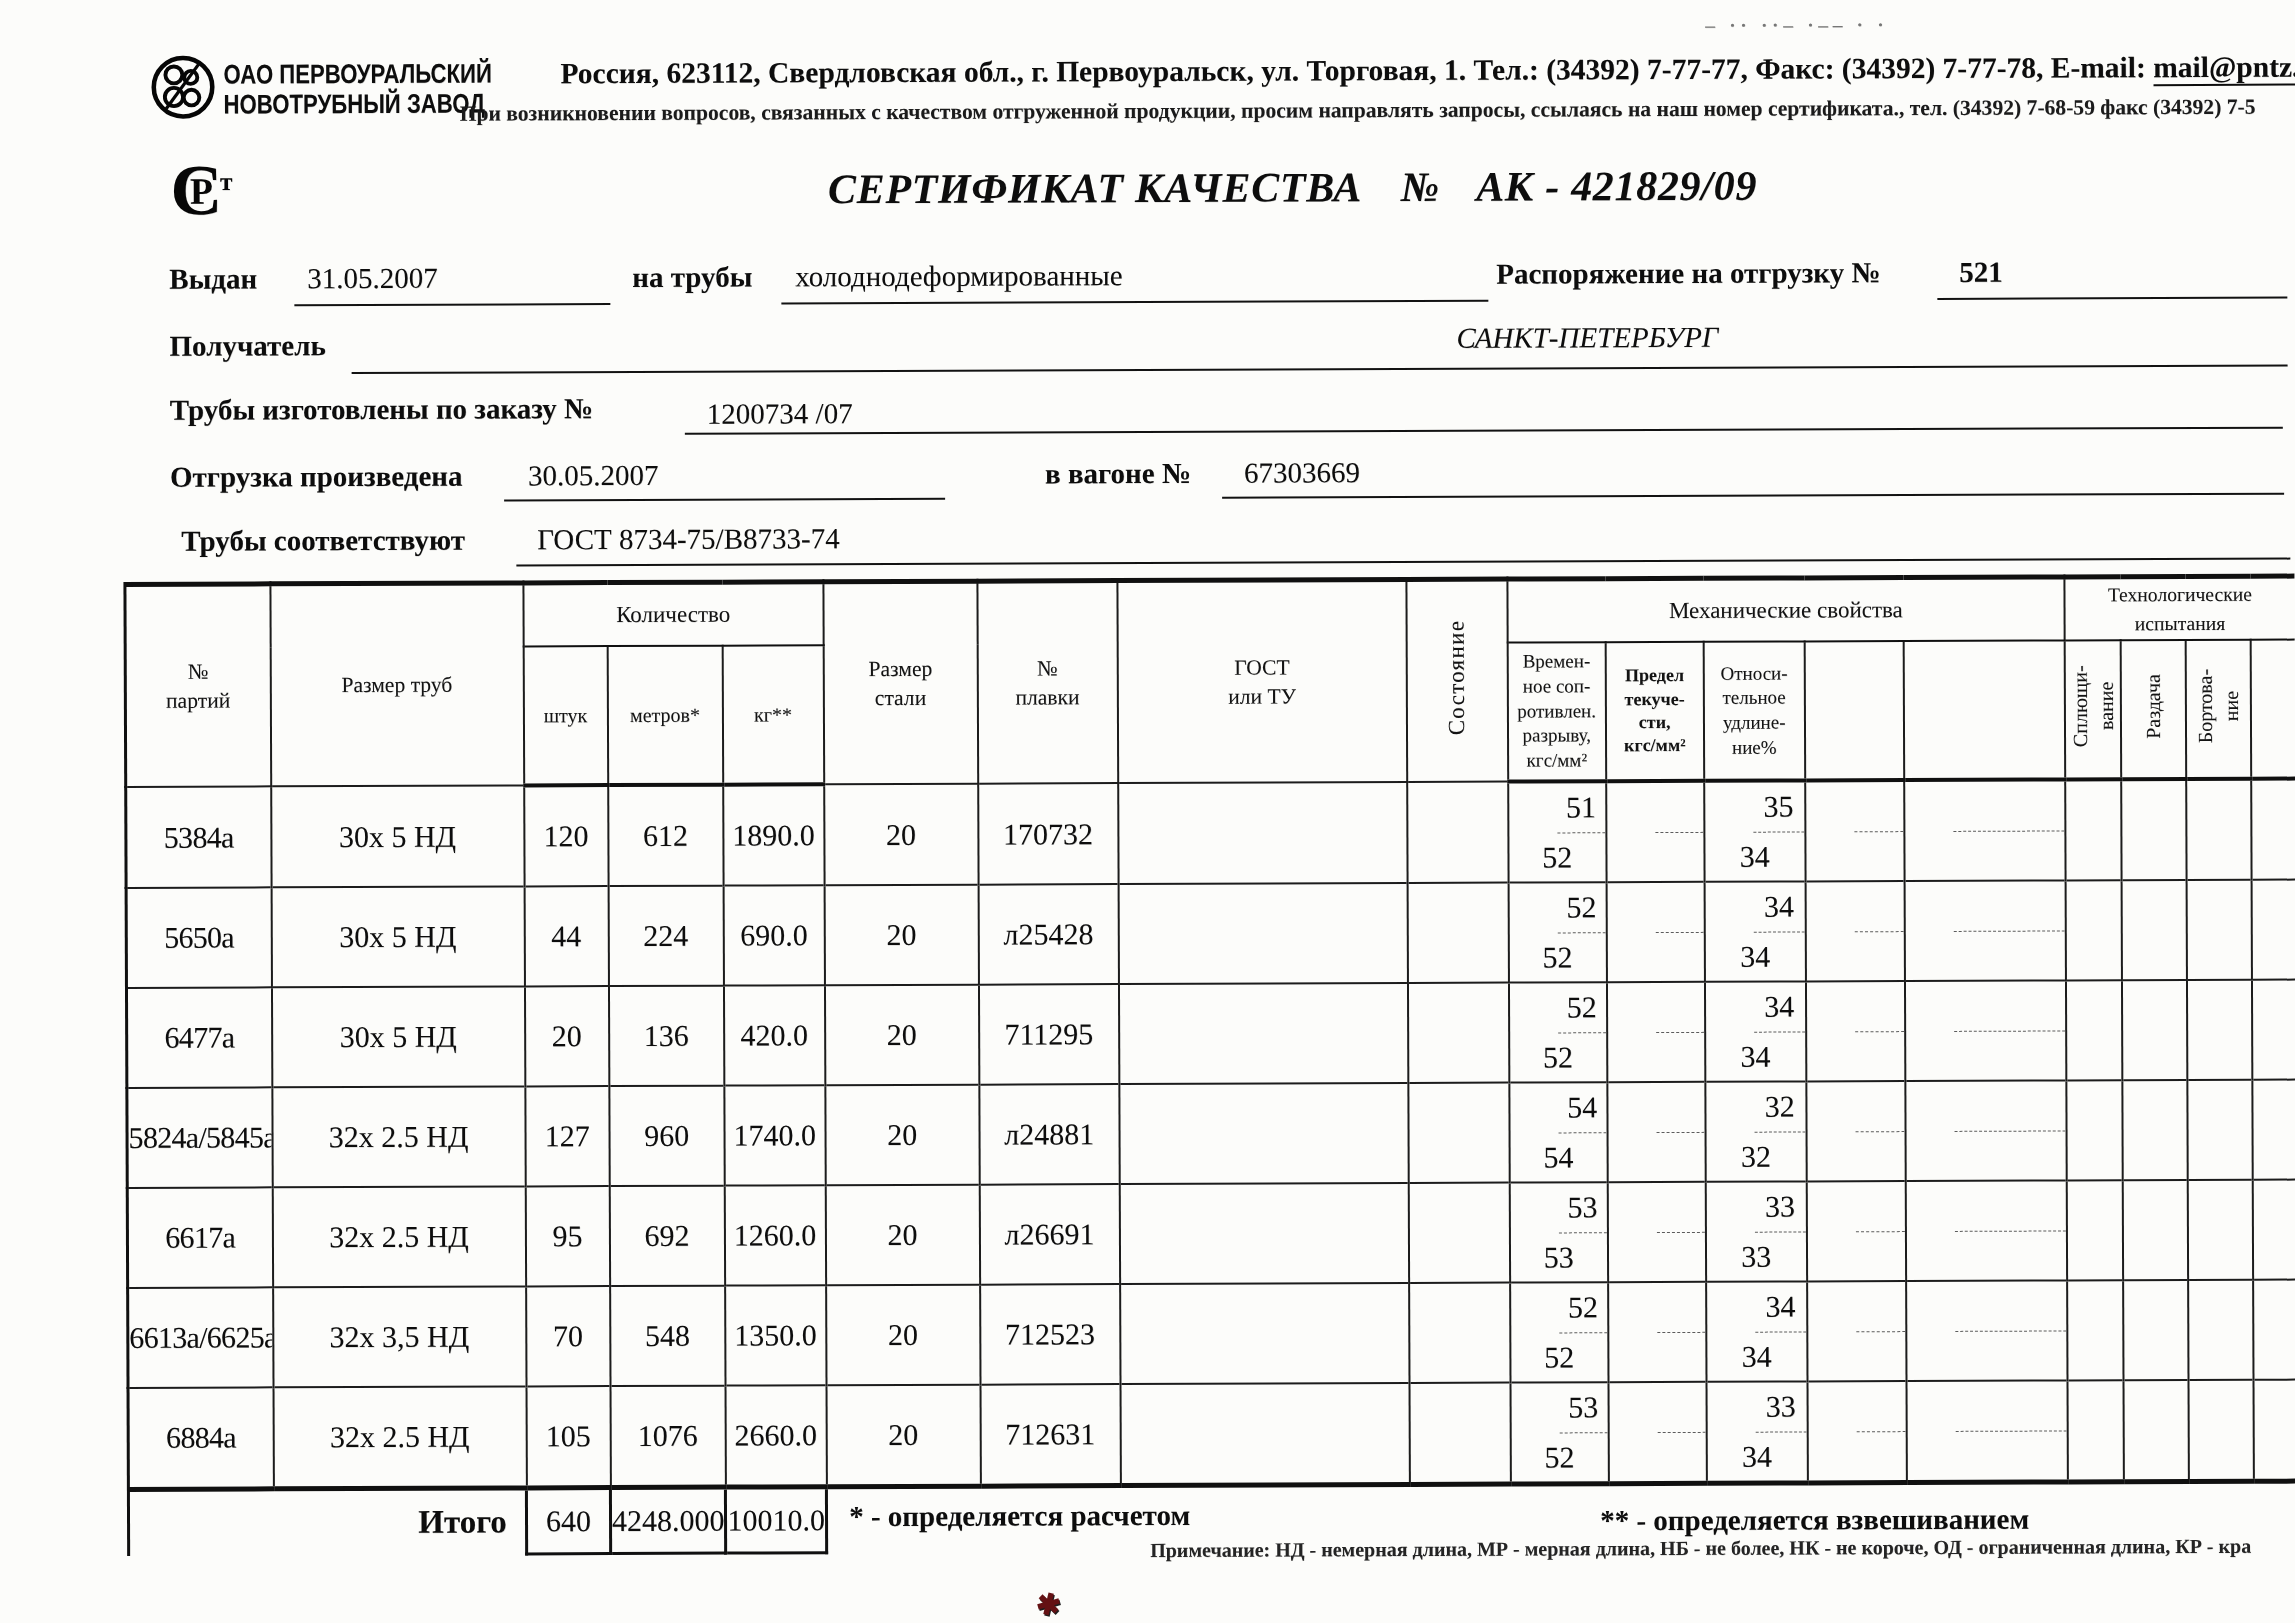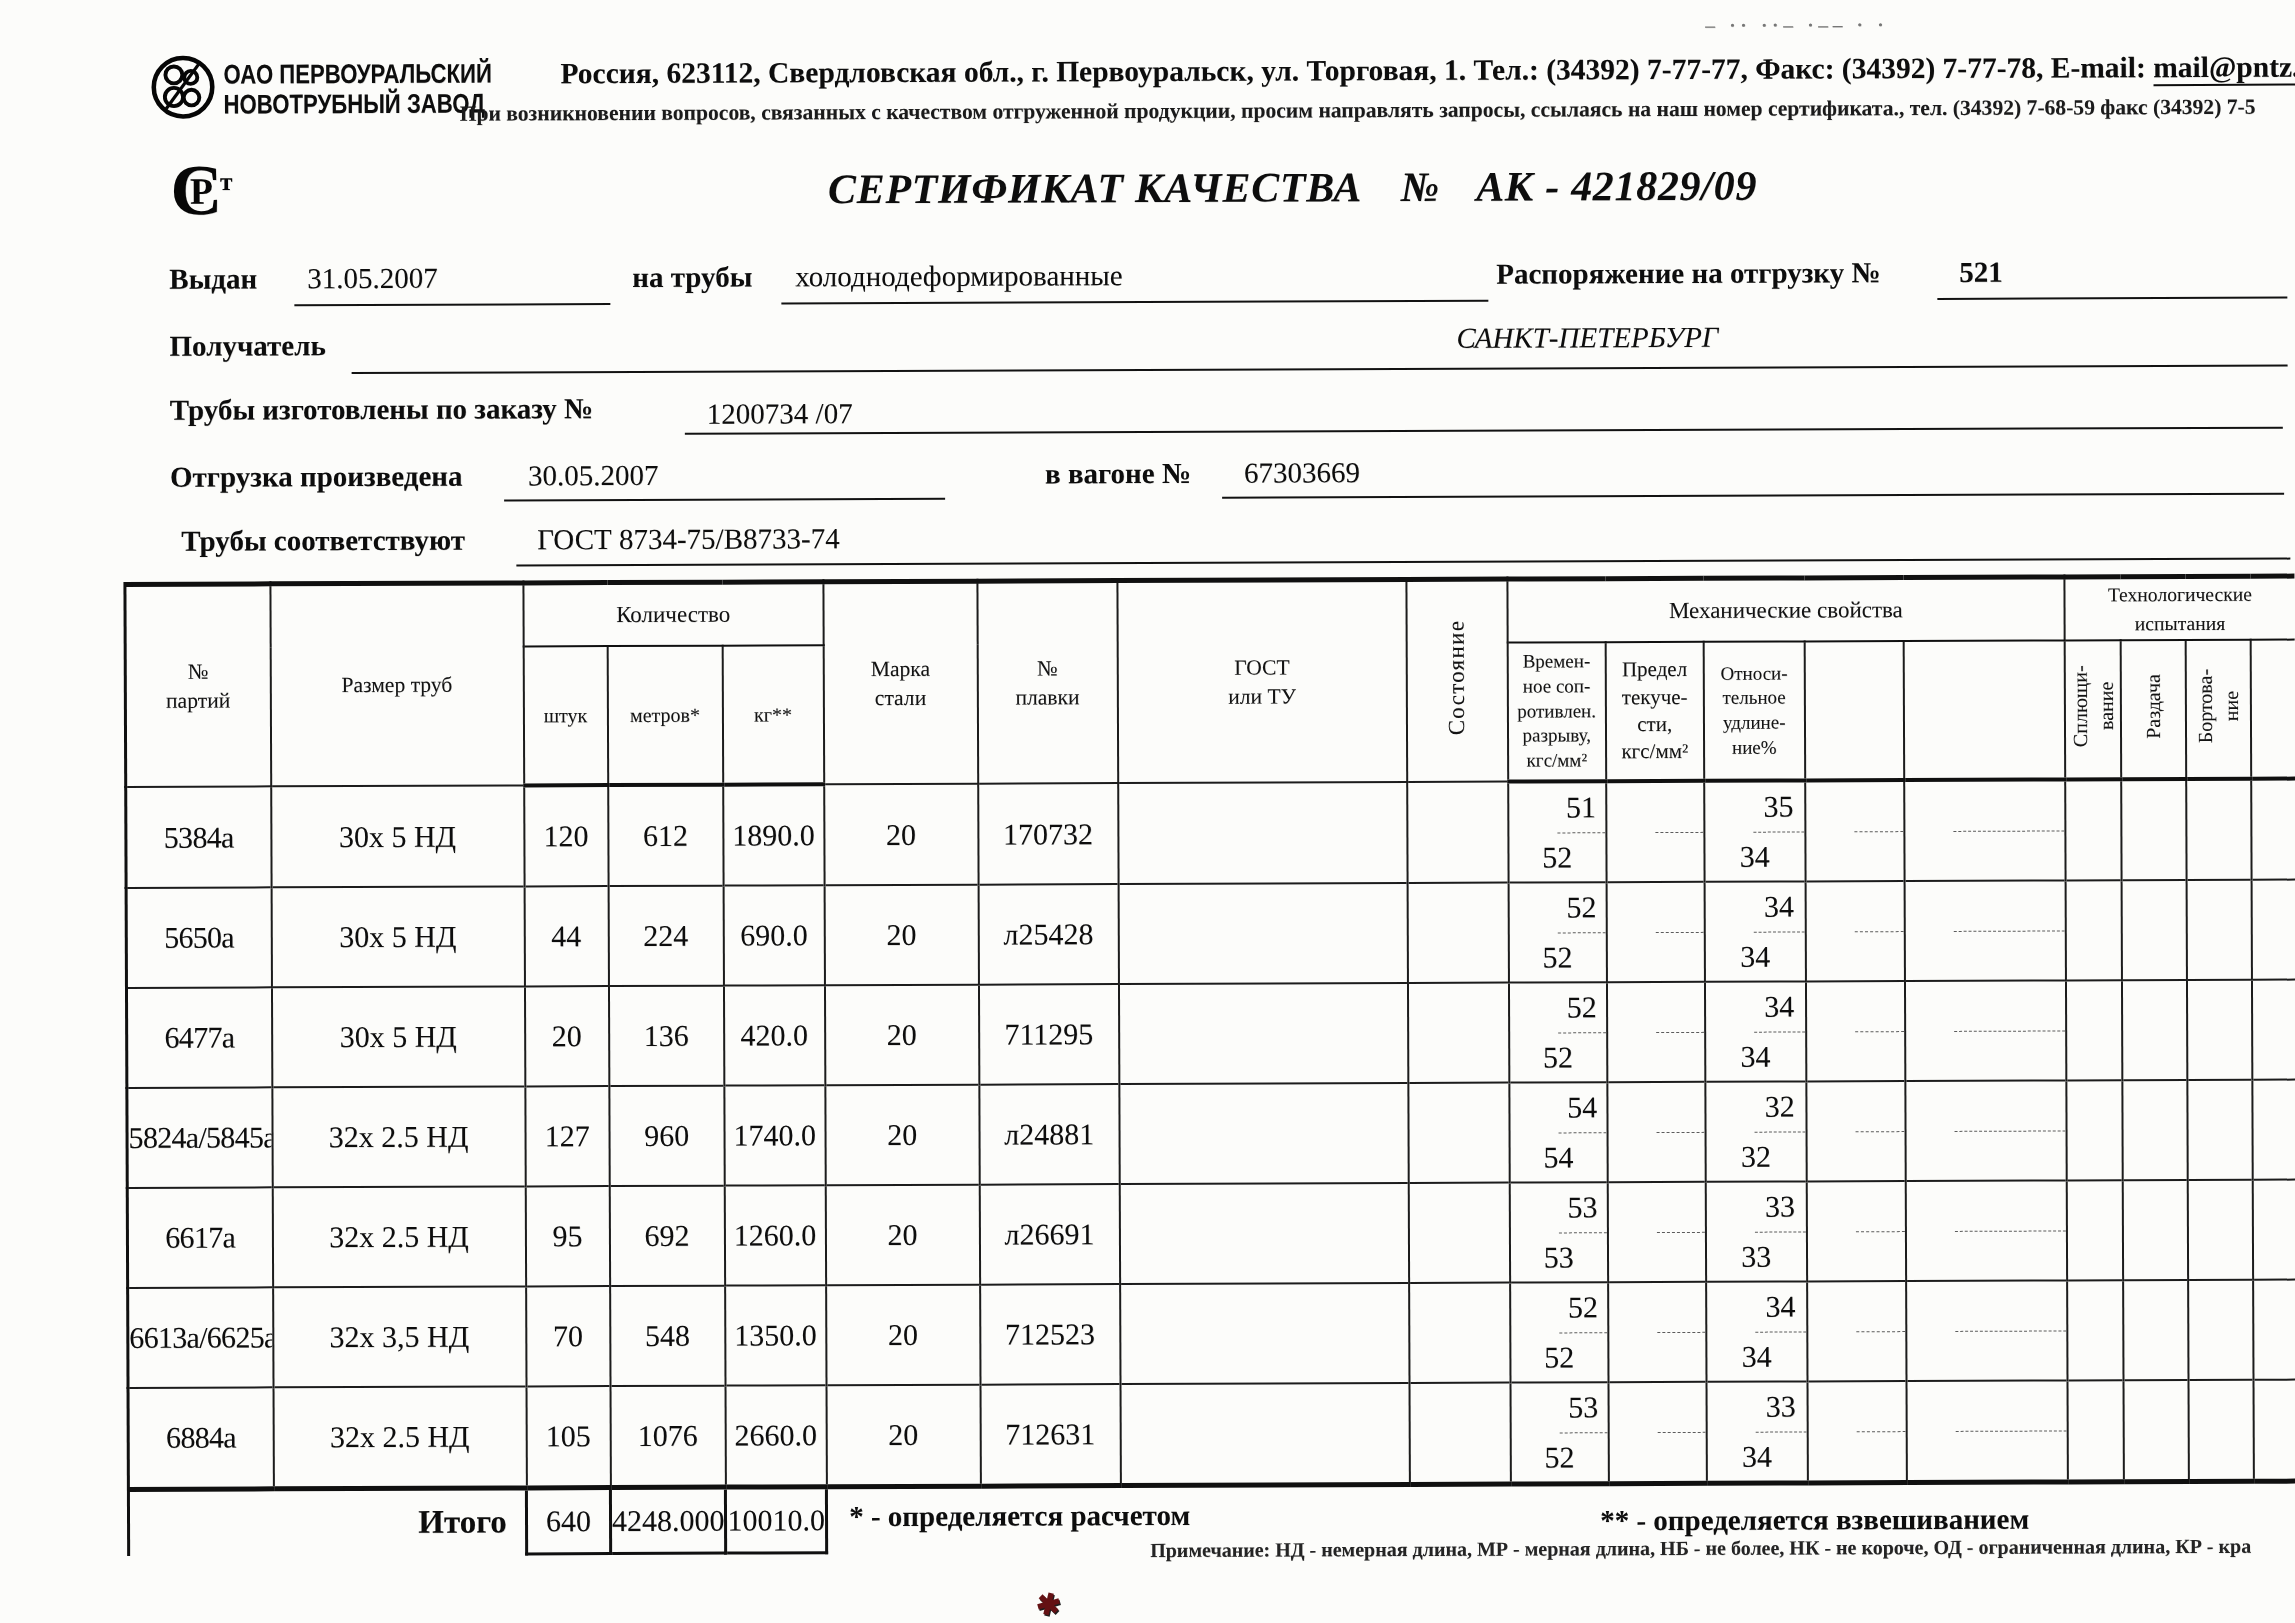--- a/index.html
+++ b/index.html
@@ -148,41 +148,41 @@
           <col style="width:65px">
       <col style="width:65px">
           <col style="width:44px">
     </colgroup>
     <thead>
       <tr class="h1">
         <th rowspan="2" class="hc pre">№
 партий</th>
         <th rowspan="2" class="hc">Размер труб</th>
         <th colspan="3" class="hc grp">Количество</th>
-        <th rowspan="2" class="hc pre">Марка
+        <th rowspan="2" class="hc pre">Размер
 стали</th>
         <th rowspan="2" class="hc pre">№
 плавки</th>
         <th rowspan="2" class="hc pre">ГОСТ
 или ТУ</th>
         <th rowspan="2" class="hc"><span class="vtext statetxt">Состояние</span></th>
         <th colspan="5" class="hc grp">Механические свойства</th>
         <th colspan="4" class="hc grp techgrp pre noright">Технологические
 испытания</th>
       </tr>
       <tr class="h2">
         <th class="hc sub">штук</th>
         <th class="hc sub">метров*</th>
         <th class="hc sub">кг**</th>
         <th class="hc sub pre" style="font-size:19px;">Времен-
 ное соп-
 ротивлен.
 разрыву,
 кгс/мм²</th>
-        <th class="hc sub pre" style="font-size:21px;">Предел
+        <th class="hc sub pre" style="font-size:18px;font-weight:bold;">Предел
 текуче-
 сти,
 кгс/мм²</th>
         <th class="hc sub pre" style="font-size:19px;">Относи-
 тельное
 удлине-
 ние%</th>
         <th class="hc sub"></th>
         <th class="hc sub"></th>
         <th class="hc sub"><span class="vtext">Сплющи-

